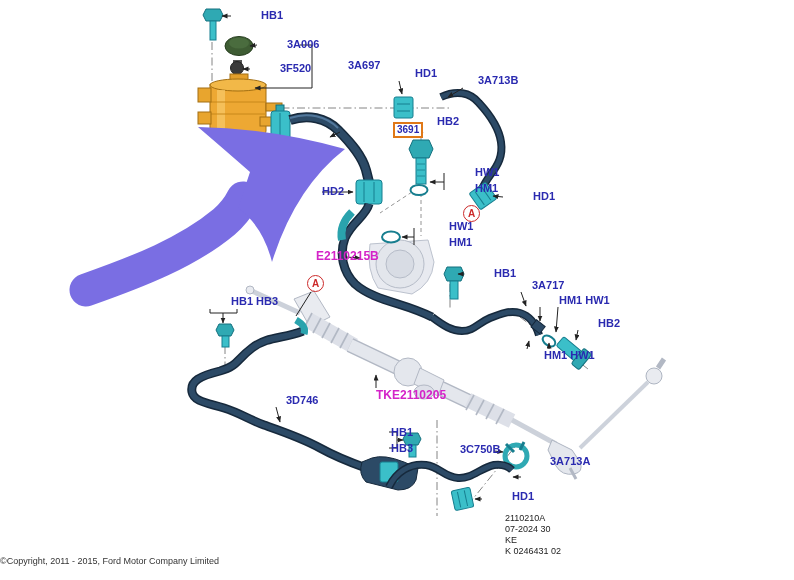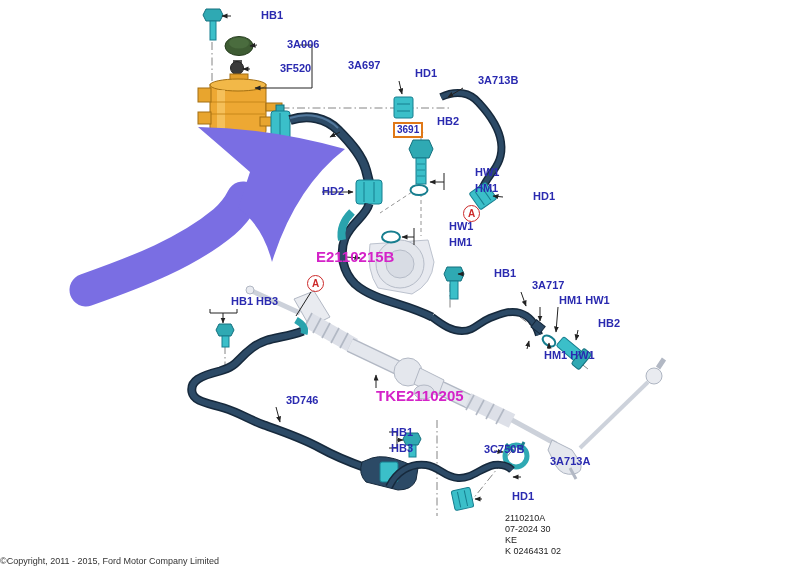--- a/index.html
+++ b/index.html
@@ -3,21 +3,21 @@
 <meta charset="utf-8">
 <style>
   html,body{margin:0;padding:0;background:#fff;}
   .stage{position:relative;width:794px;height:580px;background:#fff;overflow:hidden;
          font-family:"Liberation Sans",sans-serif;}
   .art,.arrow-layer{position:absolute;left:0;top:0;width:794px;height:580px;}
   .art{z-index:10;}
   .arrow-layer{z-index:30;pointer-events:none;}
   .lbl{position:absolute;z-index:20;font:bold 11px "Liberation Sans",sans-serif;
        color:#2a2ab0;white-space:nowrap;line-height:11px;margin-left:28px;}
-  .lbl.mag{color:#d423c8;font-size:15px;}
+  .lbl.mag{color:#d423c8;font-size:12px;}
   .box3691{position:absolute;z-index:20;left:356px;top:122px;border:2px solid #e07818;
        background:#fff;color:#2a2ab0;font:bold 10px "Liberation Sans",sans-serif;
        line-height:12px;padding:0 2px;margin-left:37px;}
   .callout{position:absolute;z-index:20;width:15px;height:15px;border:1.6px solid #cc2a2a;
        border-radius:50%;color:#cc2a2a;font:bold 10px "Liberation Sans",sans-serif;
        display:flex;align-items:center;justify-content:center;background:transparent;}
   .stamp{position:absolute;z-index:20;left:505px;top:513px;width:120px;text-align:left;
        font:9px "Liberation Sans",sans-serif;color:#222;line-height:11px;}
   .copy{position:absolute;z-index:20;left:0;right:0;top:556px;
        font:9px "Liberation Sans",sans-serif;color:#333;}
@@ -268,21 +268,21 @@
   <span class="lbl" style="left:466px;top:268px">HB1</span>
   <span class="lbl" style="left:504px;top:280px">3A717</span>
   <span class="lbl" style="left:531px;top:295px">HM1 HW1</span>
   <span class="lbl" style="left:570px;top:318px">HB2</span>
   <span class="lbl" style="left:516px;top:350px">HM1 HW1</span>
   <span class="lbl" style="left:203px;top:296px">HB1 HB3</span>
   <span class="lbl" style="left:258px;top:395px">3D746</span>
   <span class="lbl mag" style="left:348px;top:390px">TKE2110205</span>
   <span class="lbl" style="left:363px;top:427px">HB1</span>
   <span class="lbl" style="left:363px;top:443px">HB3</span>
-  <span class="lbl" style="left:456px;top:444px">3C750B</span>
+  <span class="lbl" style="left:432px;top:444px">3C750B</span>
   <span class="lbl" style="left:522px;top:456px">3A713A</span>
   <span class="lbl" style="left:484px;top:491px">HD1</span>
 
   <div class="callout" style="left:463px;top:205px">A</div>
   <div class="callout" style="left:307px;top:275px">A</div>
 
   <div class="stamp">
     <div>2110210A</div>
     <div>07-2024 30</div>
     <div>KE</div>

